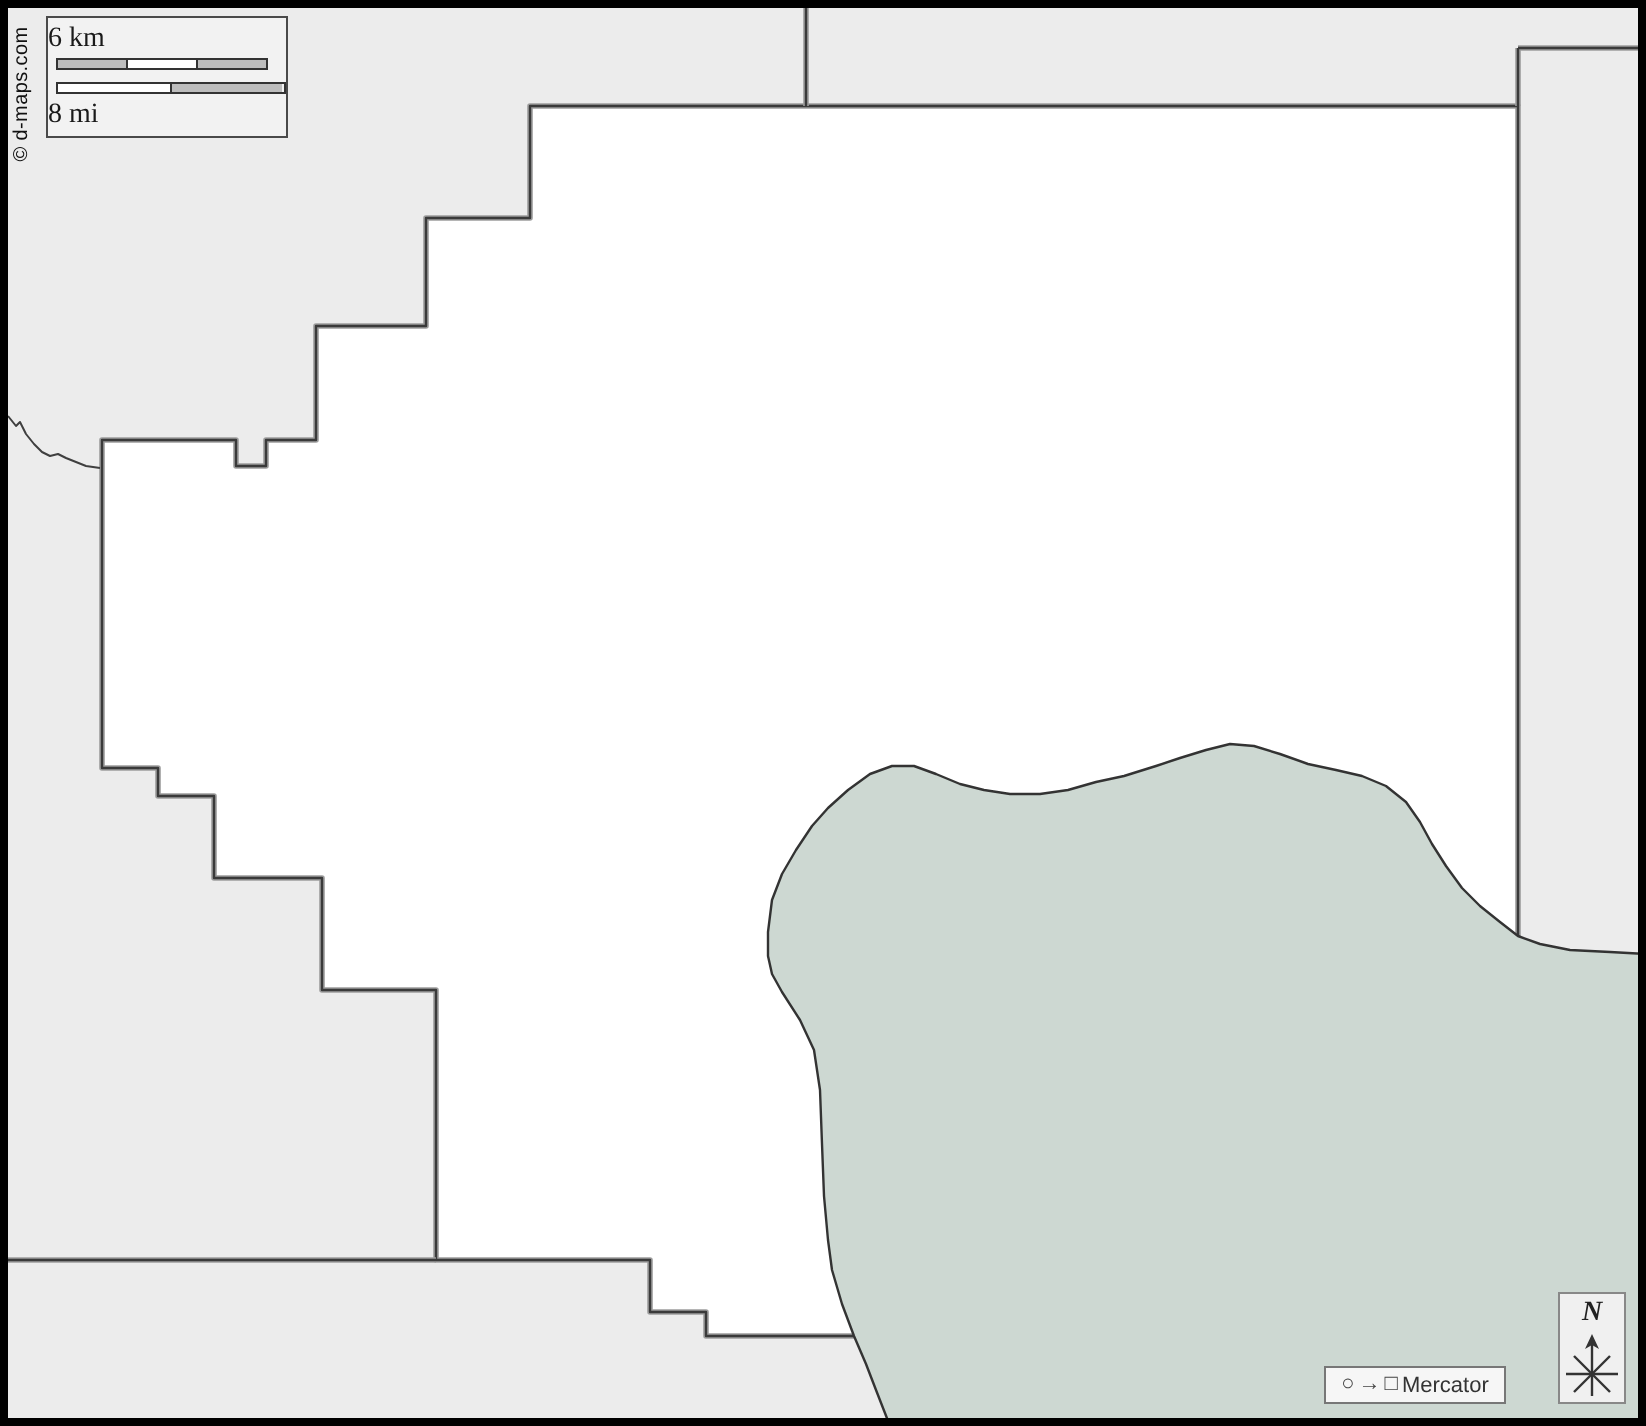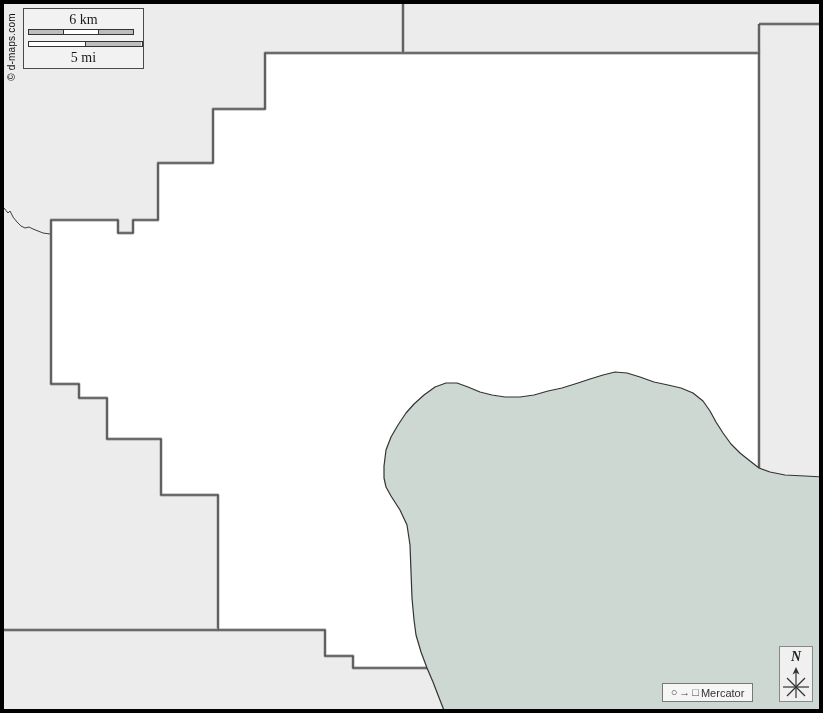--- a/index.html
+++ b/index.html
@@ -30,21 +30,21 @@
   .frame-rect { fill:none; stroke:var(--frame); stroke-width:8; }
 
   
   .scale-panel {
     position:absolute; left:23px; top:8px; width:119px; height:59px;
     background:var(--panel_bg); border:1px solid var(--panel_border);
     box-sizing:content-box;
   }
   .scale-km-label, .scale-mi-label {
     font-family:"Liberation Serif", serif; font-size:14px; color:var(--text);
-    text-align:center; line-height:14px; position:absolute; width:100%;
+    text-align:left; line-height:14px; position:absolute; width:100%;
   }
   .scale-km-label { top:4px; }
   .scale-mi-label { top:42px; }
   .bar { position:absolute; left:4px; display:flex; border:1px solid #333; height:4px; }
   .bar-km { top:20px; width:104px; }
   .bar-mi { top:32px; width:113px; }
   .bar-seg { height:100%; }
   .bar-seg + .bar-seg { border-left:1px solid #333; }
   .seg-gray { background:var(--bar_gray); }
   .seg-white { background:#ffffff; }
@@ -137,21 +137,21 @@
     <div class="scale-km-label">6 km</div>
     <div class="bar bar-km">
       <div class="bar-seg seg-gray" style="width:34px"></div>
       <div class="bar-seg seg-white" style="width:34px"></div>
       <div class="bar-seg seg-gray" style="width:34px"></div>
     </div>
     <div class="bar bar-mi">
       <div class="bar-seg seg-white" style="width:56px"></div>
       <div class="bar-seg seg-gray" style="width:55px"></div>
     </div>
-    <div class="scale-mi-label">5 mi</div>
+    <div class="scale-mi-label">8 mi</div>
   </div>
 
   <div class="copyright">© d-maps.com</div>
 
   <div class="projection-box">
     <span class="proj-glyph">○</span>
     <span class="proj-glyph">→</span>
     <span class="proj-glyph">□</span>
     <span>Mercator</span>
   </div>

